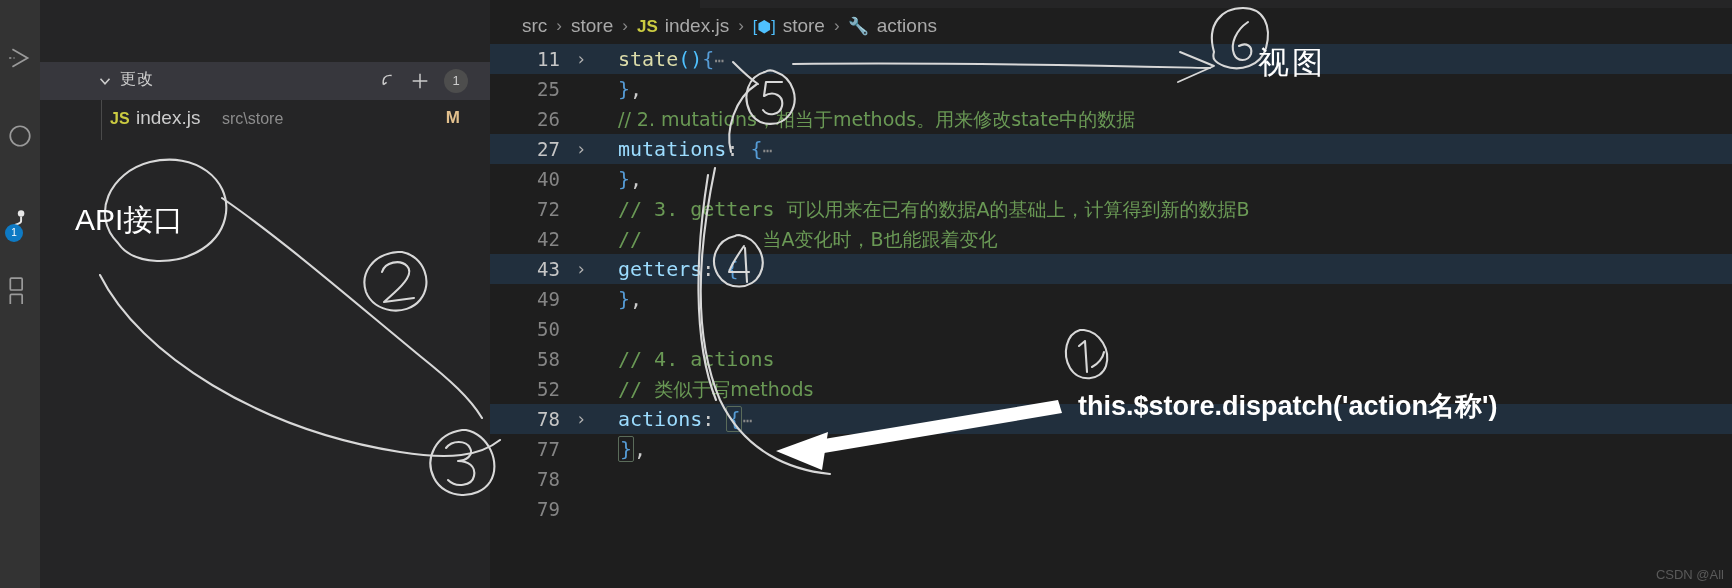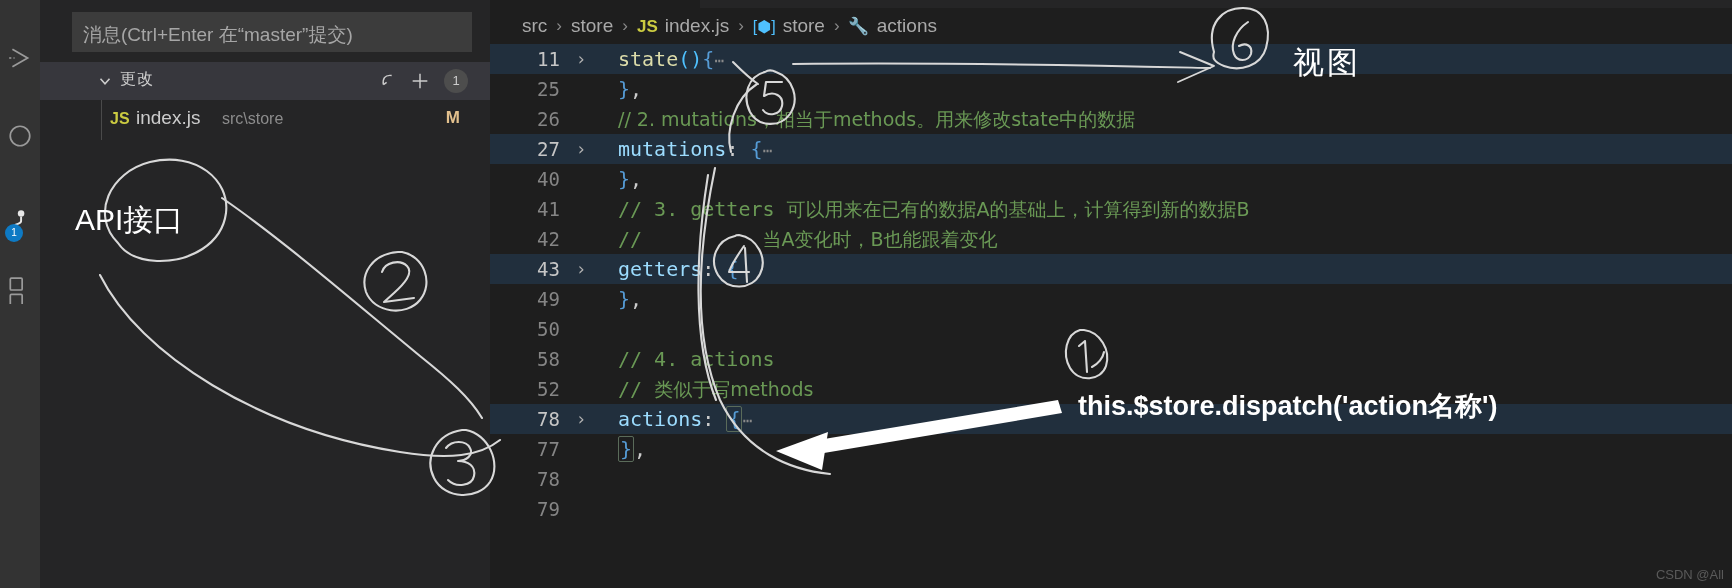--- a/index.html
+++ b/index.html
@@ -204,21 +204,21 @@
     width: 1732px; height: 588px;
     pointer-events: none;
   }
   .anno-text {
     position: absolute;
     color: #ffffff;
     font-family: "Liberation Sans", sans-serif;
     white-space: nowrap;
     pointer-events: none;
   }
-  .anno-view { left: 1258px; top: 42px; font-size: 31px; letter-spacing: 3px; margin-left: 35px; }
+  .anno-view { left: 1258px; top: 42px; font-size: 31px; letter-spacing: 3px; }
   .anno-api  { left: 75px;  top: 200px; font-size: 30px; }
   .anno-dispatch { left: 1078px; top: 388px; font-size: 27px; font-weight: bold; }
 
   .watermark {
     position: absolute; right: 8px; bottom: 6px;
     color: #5a5a5a; font-size: 13px;
     font-family: "Liberation Sans", sans-serif;
   }
 </style>
 </head>
@@ -253,23 +253,20 @@
     <div class="act-icon" style="top:266px;">
       <svg width="26" height="28" viewBox="0 0 24 26" fill="none" stroke="#9a9a9a" stroke-width="1.6">
         <rect x="3" y="2" width="11" height="11" rx="1"></rect>
         <rect x="3" y="17" width="11" height="11" rx="1"></rect>
       </svg>
     </div>
   </div>
 
   <div class="sidebar">
 
-    <div class="commit-box">
-      <div class="ph">消息(Ctrl+Enter 在“master”提交)</div>
-    </div>
 
     <div class="scm-section">
       <span class="scm-chevron">
         <svg width="18" height="18" viewBox="0 0 16 16" fill="none" stroke="#cccccc" stroke-width="1.4">
           <path d="M4 6 L8 10.5 L12 6"></path>
         </svg>
       </span>
       <span class="scm-title">更改</span>
 
       <span class="scm-action" style="right:90px;">
@@ -335,21 +332,21 @@
         <div class="line hl" style="top: 90px;">
           <span class="ln active">27</span>
           <span class="fold">›</span>
           <span class="code"><span class="tok-prop">mutations</span><span class="tok-punc">: </span><span class="tok-brace">{</span><span class="ellipsis">⋯</span></span>
         </div>
         <div class="line" style="top: 120px;">
           <span class="ln">40</span>
           <span class="code"><span class="tok-brace">}</span><span class="tok-punc">,</span></span>
         </div>
         <div class="line" style="top: 150px;">
-          <span class="ln">41</span>
+          <span class="ln">72</span>
           <span class="code"><span class="tok-comment">// 3. getters </span><span class="tok-comment-cjk">可以用来在已有的数据A的基础上，计算得到新的数据B</span></span>
         </div>
         <div class="line" style="top: 180px;">
           <span class="ln">42</span>
           <span class="code"><span class="tok-comment">//          </span><span class="tok-comment-cjk">当A变化时，B也能跟着变化</span></span>
         </div>
         <div class="line hl" style="top: 210px;">
           <span class="ln active">43</span>
           <span class="fold">›</span>
           <span class="code"><span class="tok-prop">getters</span><span class="tok-punc">: </span><span class="tok-brace">{</span></span>

